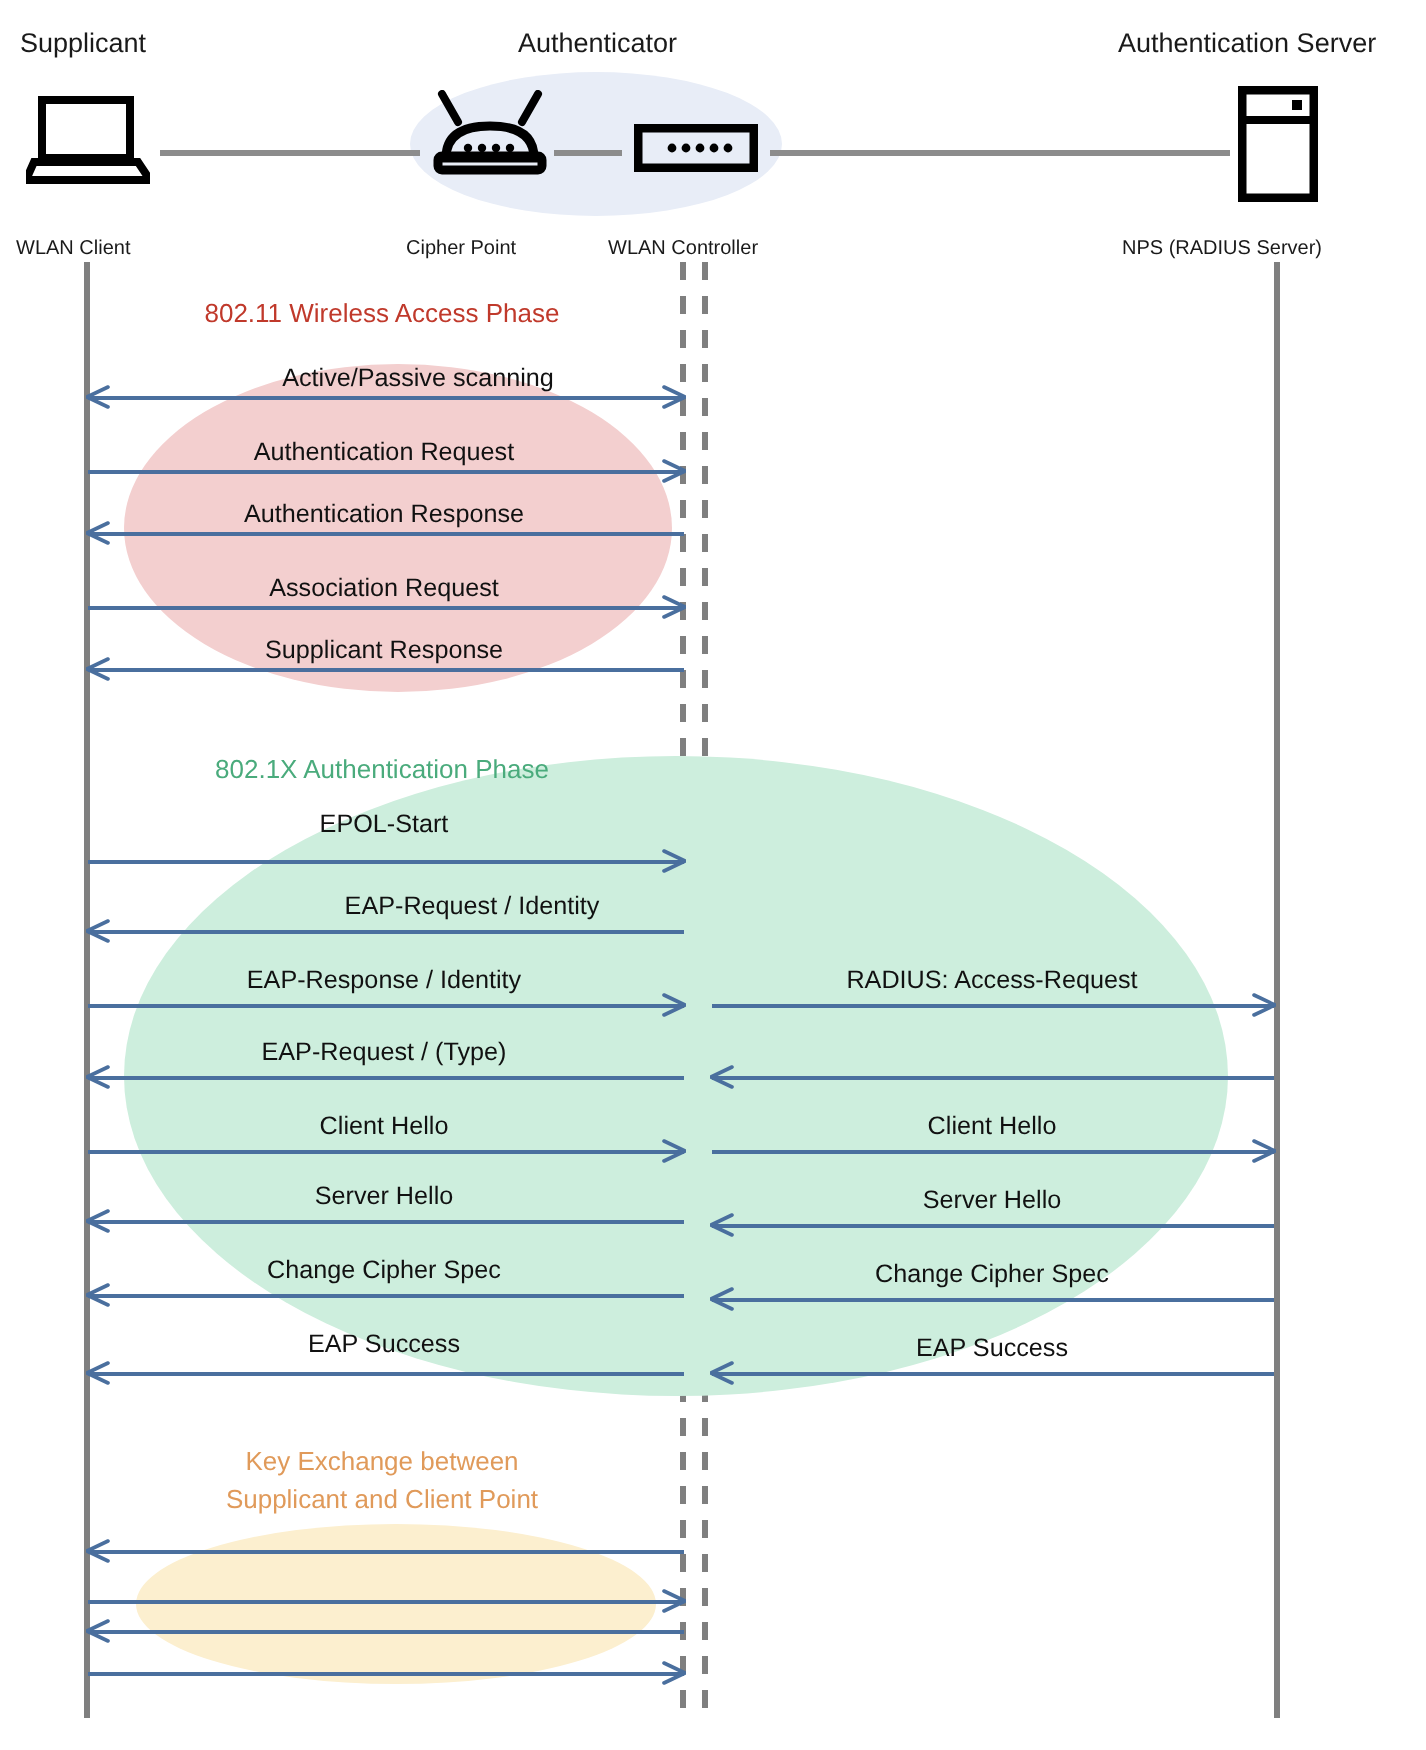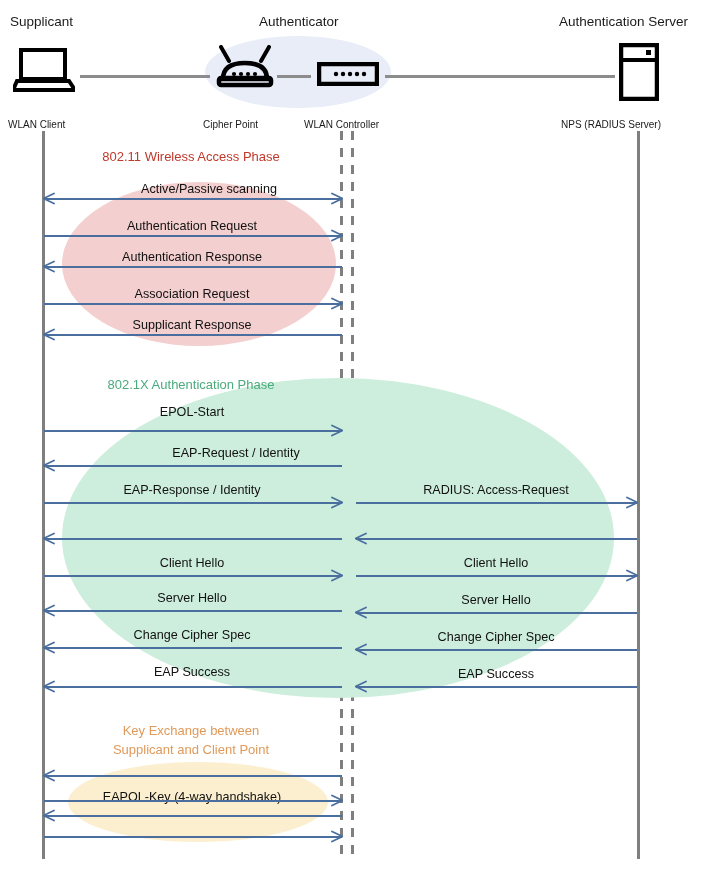--- a/index.html
+++ b/index.html
@@ -274,20 +274,21 @@
   <div class="msg-label" style="left:42px; top:483px; width:300px;">EAP-Response / Identity</div>
   <div class="arrow-wrap" style="left:44px; top:496px; width:298px;">
     <div class="arrow-line"></div>
     <div class="arrow-head" style="right:-1px;">
       <svg width="12" height="13" viewBox="0 0 12 13">
           <path d="M1 1.5 L11.5 6.5 L1 11.5" fill="none" stroke="#4a6f9e" stroke-width="1.8" stroke-linecap="round" stroke-linejoin="round"></path>
         </svg>
     </div>
   </div>
 
+  <div class="msg-label" style="left:42px; top:519px; width:300px;">EAP-Request / (Type)</div>
   <div class="arrow-wrap" style="left:44px; top:532px; width:298px;">
     <div class="arrow-line"></div>
     <div class="arrow-head" style="left:-1px;">
       <svg width="12" height="13" viewBox="0 0 12 13">
           <path d="M11 1.5 L0.5 6.5 L11 11.5" fill="none" stroke="#4a6f9e" stroke-width="1.8" stroke-linecap="round" stroke-linejoin="round"></path>
         </svg>
     </div>
   </div>
 
   <div class="msg-label" style="left:42px; top:556px; width:300px;">Client Hello</div>
@@ -332,21 +333,20 @@
 
   <div class="arrow-wrap" style="left:44px; top:769px; width:298px;">
     <div class="arrow-line"></div>
     <div class="arrow-head" style="left:-1px;">
       <svg width="12" height="13" viewBox="0 0 12 13">
           <path d="M11 1.5 L0.5 6.5 L11 11.5" fill="none" stroke="#4a6f9e" stroke-width="1.8" stroke-linecap="round" stroke-linejoin="round"></path>
         </svg>
     </div>
   </div>
 
-  <div class="msg-label" style="left:42px; top:790px; width:300px; background:transparent;">EAPOL-Key (4-way handshake)</div>
   <div class="arrow-wrap" style="left:44px; top:794px; width:298px;">
     <div class="arrow-line"></div>
     <div class="arrow-head" style="right:-1px;">
       <svg width="12" height="13" viewBox="0 0 12 13">
           <path d="M1 1.5 L11.5 6.5 L1 11.5" fill="none" stroke="#4a6f9e" stroke-width="1.8" stroke-linecap="round" stroke-linejoin="round"></path>
         </svg>
     </div>
   </div>
 
   <div class="arrow-wrap" style="left:44px; top:809px; width:298px;">

